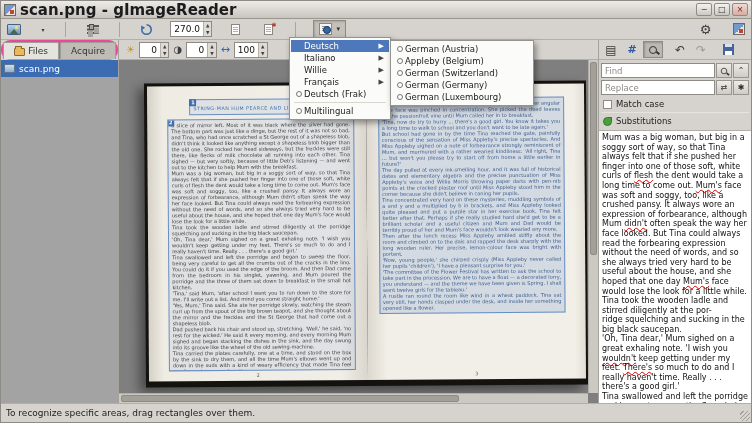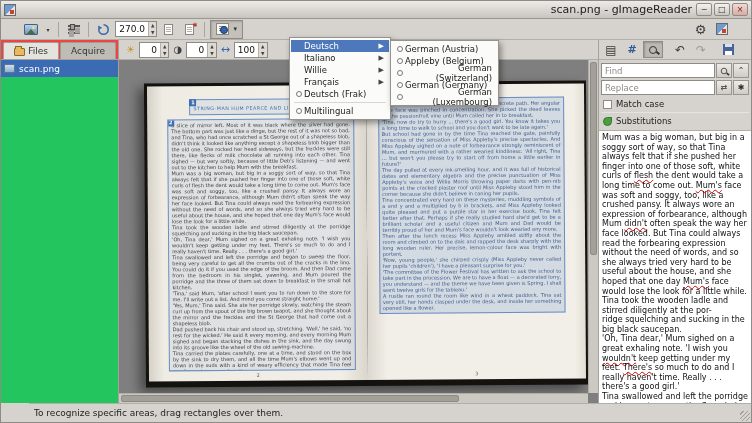--- a/index.html
+++ b/index.html
@@ -6,28 +6,28 @@
   html,body { width:752px; height:423px; overflow:hidden; }
   body { font-family:"DejaVu Sans", sans-serif; font-size:9px; background:#d6d3ce; position:relative; }
 
   .window { width:752px; height:423px; display:flex; flex-direction:column; border:1px solid #8e8b86; background:#d6d3ce; }
 
   
   .titlebar { height:18px; flex:0 0 18px; display:flex; align-items:center; gap:4px; padding:0 3px;
     background:linear-gradient(#edebe7,#c8c5bf); border-bottom:1px solid #99968f; }
   .icon-logo { width:12px; height:12px; background:linear-gradient(135deg,#6f9bd1 0 55%,#e8e5e0 55% 100%); border:1px solid #6c6a66; position:relative; }
   .icon-logo::after { content:''; position:absolute; right:1px; bottom:1px; width:4px; height:4px; background:#c44434; }
-  .title { flex:1; text-align:right; font-weight:normal; font-size:11px; color:#1c1c1c; }
+  .title { flex:1; text-align:left; font-weight:bold; font-size:15px; color:#1c1c1c; }
   .winbtns { display:flex; gap:2px; }
   .winbtn { width:16px; height:13px; font-size:8px; line-height:9px; color:#333; background:linear-gradient(#f4f2ee,#cbc8c2);
     border:1px solid #8f8c86; border-radius:2px; padding:0; font-family:inherit; }
   .winbtn.close { color:#6b1d15; background:linear-gradient(#f0d9d4,#d8aca2); }
 
   
-  .toolbar { height:21px; flex:0 0 21px; display:flex; align-items:center; gap:2px; padding:0 20px;
+  .toolbar { height:21px; flex:0 0 21px; display:flex; align-items:center; gap:14px; padding:0 3px;
     background:#d6d3ce; border-bottom:1px solid #b2afa9; }
   .tb-btn { height:19px; min-width:19px; display:flex; align-items:center; justify-content:center; gap:1px;
     background:transparent; border:1px solid transparent; padding:0 2px; font-family:inherit; color:#3a3a3a; }
   .tb-btn.narrow { min-width:10px; font-size:6px; }
   .tb-sep { width:1px; height:15px; background:#a9a6a0; margin:0 3px; flex:0 0 1px; }
   .tb-spacer { flex:1; }
   .spinbox { display:flex; align-items:stretch; background:#fff; border:1px solid #8e8b86; height:16px; }
   .spin-val { padding:0 3px; font-size:9px; line-height:14px; min-width:32px; text-align:right; color:#111; }
   .spinbox.small .spin-val { min-width:20px; }
   .spin-btns { display:flex; flex-direction:column; border-left:1px solid #b3b0aa; background:#dedbd5; }
@@ -58,25 +58,25 @@
   .icon-floppy::before { content:''; position:absolute; left:2px; right:2px; top:0; height:3px; background:#d9e1ee; }
   .icon-floppy::after { content:''; position:absolute; left:2px; right:2px; bottom:0; height:4px; background:#fff; }
   .icon-leaf { width:9px; height:9px; border-radius:50% 0 50% 50%; background:#4d9e3f; border:1px solid #2f7a28; }
   .icon-folder { width:11px; height:8px; background:#e9b960; border:1px solid #8a6b2a; border-radius:1px; position:relative; margin-top:2px; }
   .icon-folder::before { content:''; position:absolute; top:-3px; left:0; width:5px; height:2px; background:#e9b960; border:1px solid #8a6b2a; border-bottom:none; }
 
   
   .content { flex:1; display:flex; min-height:0; }
 
   .left-panel { width:118px; flex:0 0 118px; display:flex; flex-direction:column; border-right:1px solid #a5a29c; }
-  .tabbar { height:20px; flex:0 0 20px; display:flex; gap:1px; padding:2px 2px 0; background:#ef4444; border-bottom:1px solid #a5a29c; }
+  .tabbar { height:20px; flex:0 0 20px; display:flex; gap:1px; padding:2px 2px 0; background:#ec4899; border-bottom:1px solid #a5a29c;border-radius:9px; }
   .tab { flex:1; display:flex; align-items:center; justify-content:center; gap:3px; font-size:9px; color:#333;
     background:#bfbcb6; border:1px solid #a09d97; border-bottom:none; border-radius:2px 2px 0 0; }
   .tab.active { background:#e5e3de; }
-  .filelist { flex:1; background:#22c55e; overflow:hidden;text-align:right; }
+  .filelist { flex:1; background:#a3a3a3; overflow:hidden;text-align:right; }
   .file-row { height:17px; display:flex; align-items:center; gap:4px; padding:0 3px; font-size:9px; color:#222; }
   .file-row.selected { background:#3b6cb3; color:#fff; }
   .file-thumb { width:11px; height:9px; background:linear-gradient(#cfe0ef,#8fb0cc); border:1px solid #5a7894; flex:0 0 11px; }
 
   .center-panel { flex:1; display:flex; flex-direction:column; min-width:0; }
   .controlsbar { height:20px; flex:0 0 20px; display:flex; align-items:center; gap:4px; padding:0 7px;
     background:#d6d3ce; border-bottom:1px solid #b2afa9; }
   .ctl-icon { font-size:10px; line-height:10px; }
   .sun { color:#c8952c; }
   .half { color:#3f3f3f; }
@@ -123,36 +123,36 @@
   .matchcase { display:flex; align-items:center; gap:4px; font-size:8.5px; color:#222; padding:2px 2px 1px; }
   .checkbox { width:9px; height:9px; background:#fff; border:1px solid #8e8b86; flex:0 0 9px; }
   .subs-row { display:flex; align-items:center; gap:4px; font-size:8.5px; color:#222; padding:3px 2px 2px; border-top:1px solid #e6e4df; }
 
   .output-text { flex:1; background:#fff; font-size:8px; line-height:9.6px; padding:2px 3px; color:#101010;
     overflow:hidden; white-space:pre-wrap; }
   .misspell { text-decoration:underline wavy #d00000 1px; text-underline-offset:1px; }
 
   
   .statusbar { height:19px; flex:0 0 19px; display:flex; align-items:center; padding:0 5px; background:#d6d3ce;
-    border-top:1px solid #b2afa9; font-size:9px; color:#222; position:relative;margin-left:28px; }
+    border-top:1px solid #b2afa9; font-size:9px; color:#222; position:relative; }
   .grip { position:absolute; right:1px; bottom:1px; width:10px; height:10px;
     background:repeating-linear-gradient(135deg, transparent 0 2px, #a29f99 2px 3px); }
 
   
   .menu { position:absolute; background:#fbfbfa; border:1px solid #96938d; box-shadow:2px 3px 6px rgba(0,0,0,.4);
     padding:2px 1px; z-index:50; font-size:8.5px; }
-  .menu-item { display:flex; align-items:center; height:12px; padding:0 5px 0 2px; color:#1b1b1b;text-align:right; }
+  .menu-item { display:flex; align-items:center; height:12px; padding:0 5px 0 2px; color:#1b1b1b; }
   .menu-item .gutter { width:11px; flex:0 0 11px; display:flex; align-items:center; justify-content:center; }
   .radio { width:6px; height:6px; border:1px solid #7a7771; border-radius:50%; background:#fff; }
   .mi-arrow { margin-left:auto; font-size:7px; color:#444; padding-left:8px; }
   .menu-item.hl { background:#4d79bc; color:#fff; }
   .menu-item.hl .mi-arrow { color:#fff; }
   .menu-sep { height:1px; background:#d9d6d0; margin:2px 3px; }
   #lang-menu { left:289px; top:37px; width:102px; }
-  #german-submenu { left:390px; top:40px; width:109px; }
+  #german-submenu { left:390px; top:40px; width:144px; }
 </style>
 </head>
 <body>
 
 <div class="window">
 
   <div class="titlebar">
     <span class="icon-logo"></span>
     <span class="title">scan.png - gImageReader</span>
     <span class="winbtns">

